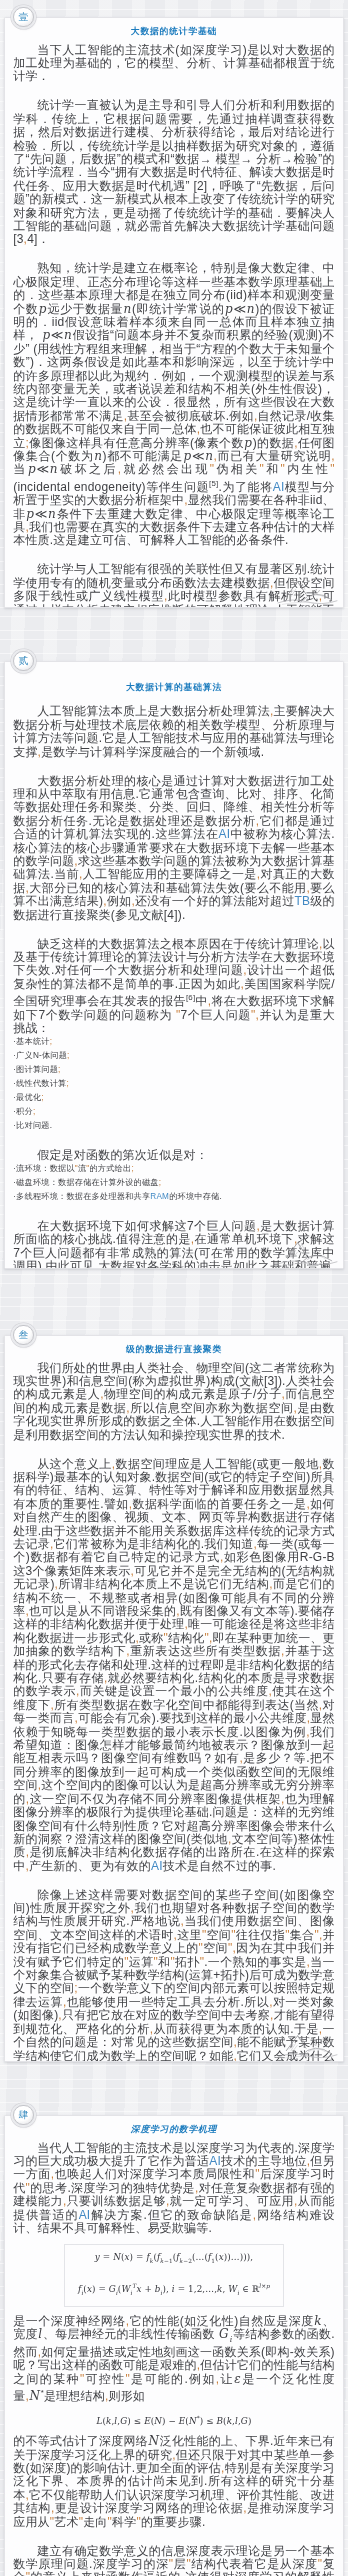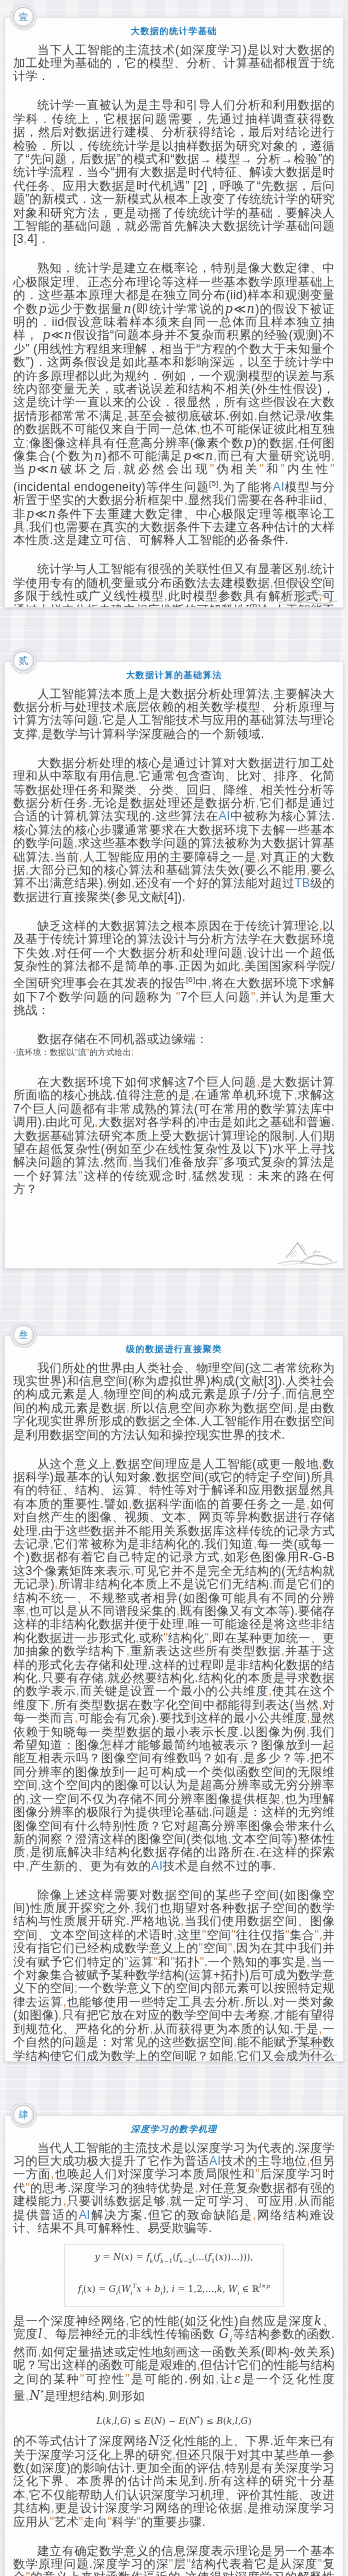--- a/index.html
+++ b/index.html
@@ -82,27 +82,38 @@
           <path d="M58 40 Q76 26 94 38" stroke="#c2c2c6" stroke-width="1"></path>
           <path d="M70 28 l2 -4 M75 26 l1 -4 M80 27 l2 -3" stroke="#8a8a8e" stroke-width="1.2"></path>
           <path d="M2 48 Q30 38 58 46 T116 44" stroke="#a9a9ad" stroke-width="1.3"></path>
           <path d="M10 51 Q44 44 80 49" stroke="#cfcfd3" stroke-width="1"></path>
         </g>
       </svg>
     </section>
     <section class="card" style="height: 608px; margin-bottom: 66px;">
       <div class="badge">贰</div>
       <div class="inner">
-        <h2 class="card-title" style="margin: 0px;">大数据计算的基础算法</h2>
+        <h2 class="card-title" style="margin: 12px;">大数据计算的基础算法</h2>
         <p class="para first">人工智能算法本质上是大数据分析处理算法<span class="hl">,</span>主要解决大数据分析与处理技术底层依赖的相关数学模型、分析原理与计算方法等问题.它是人工智能技术与应用的基础算法与理论支撑<span class="hl">,</span>是数学与计算科学深度融合的一个新领域.</p>
         <p class="para">大数据分析处理的核心是通过计算对大数据进行加工处理和从中萃取有用信息.它通常包含查询、比对、排序、化简等数据处理任务和聚类、分类、回归、降维、相关性分析等数据分析任务.无论是数据处理还是数据分析<span class="hl">,</span>它们都是通过合适的计算机算法实现的.这些算法在<span class="en">AI</span>中被称为核心算法.核心算法的核心步骤通常要求在大数据环境下去解一些基本的数学问题<span class="hl">,</span>求这些基本数学问题的算法被称为大数据计算基础算法.当前<span class="hl">,</span>人工智能应用的主要障碍之一是<span class="hl">,</span>对真正的大数据<span class="hl">,</span>大部分已知的核心算法和基础算法失效(要么不能用<span class="hl">,</span>要么算不出满意结果)<span class="hl">,</span>例如<span class="hl">,</span>还没有一个好的算法能对超过<span class="en">TB</span>级的数据进行直接聚类(参见文献[4]).</p>
         <p class="para">缺乏这样的大数据算法之根本原因在于传统计算理论<span class="hl">,</span>以及基于传统计算理论的算法设计与分析方法学在大数据环境下失效.对任何一个大数据分析和处理问题<span class="hl">,</span>设计出一个超低复杂性的算法都不是简单的事.正因为如此<span class="hl">,</span>美国国家科学院/全国研究理事会在其发表的报告<sup>[6]</sup>中<span class="hl">,</span>将在大数据环境下求解如下7个数学问题的问题称为 <span class="hl">"</span>7个巨人问题<span class="hl">"</span><span class="hl">,</span>并认为是重大挑战：</p>
-        <p class="para">数据存储在不同机器或边缘端：</p>
+        <ul class="bullets">
+          <li>·基本统计<span class="hl">;</span></li>
+          <li>·广义N-体问题<span class="hl">;</span></li>
+          <li>·图计算问题<span class="hl">;</span></li>
+          <li>·线性代数计算<span class="hl">;</span></li>
+          <li>·最优化<span class="hl">;</span></li>
+          <li>·积分<span class="hl">;</span></li>
+          <li>·比对问题.</li>
+        </ul>
+        <p class="para">假定是对函数的第次近似是对：</p>
         <ul class="bullets">
           <li>·流环境：数据以<span class="hl">"</span>流<span class="hl">"</span>的方式给出<span class="hl">;</span></li>
+          <li>·磁盘环境：数据存储在计算外设的磁盘<span class="hl">;</span></li>
+          <li>·多线程环境：数据在多处理器和共享<span class="en">RAM</span>的环境中存储.</li>
         </ul>
         <p class="para">在大数据环境下如何求解这7个巨人问题<span class="hl">,</span>是大数据计算所面临的核心挑战.值得注意的是<span class="hl">,</span>在通常单机环境下<span class="hl">,</span>求解这7个巨人问题都有非常成熟的算法(可在常用的数学算法库中调用).由此可见<span class="hl">,</span>大数据对各学科的冲击是如此之基础和普遍.大数据基础算法研究本质上受大数据计算理论的限制.人们期望在超低复杂性(例如至少在线性复杂性及以下)水平上寻找解决问题的算法.然而<span class="hl">,</span>当我们准备放弃<span class="hl">"</span>多项式复杂的算法是一个好算法<span class="hl">"</span>这样的传统观念时<span class="hl">,</span>猛然发现：未来的路在何方？</p>
       </div>
       <svg class="mountain" width="61" height="27" viewBox="0 0 118 52">
         <g fill="none" stroke-linecap="round">
           <path d="M18 36 L40 7 L56 31" stroke="#8e8e92" stroke-width="1.6"></path>
           <path d="M40 7 L44 14 L48 11 L54 22" stroke="#aeaeb2" stroke-width="1"></path>
           <path d="M24 33 L31 24 M27 36 L36 22 M33 34 L39 26" stroke="#b7b7bb" stroke-width="1"></path>
           <path d="M46 46 Q72 18 106 42" stroke="#96969a" stroke-width="1.5"></path>
           <path d="M58 40 Q76 26 94 38" stroke="#c2c2c6" stroke-width="1"></path>

